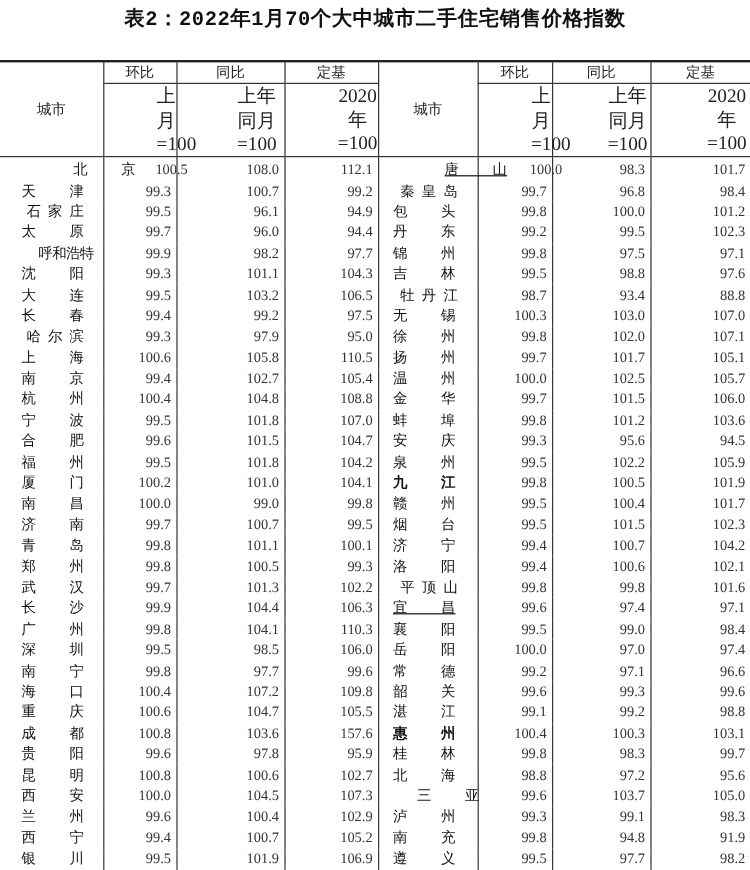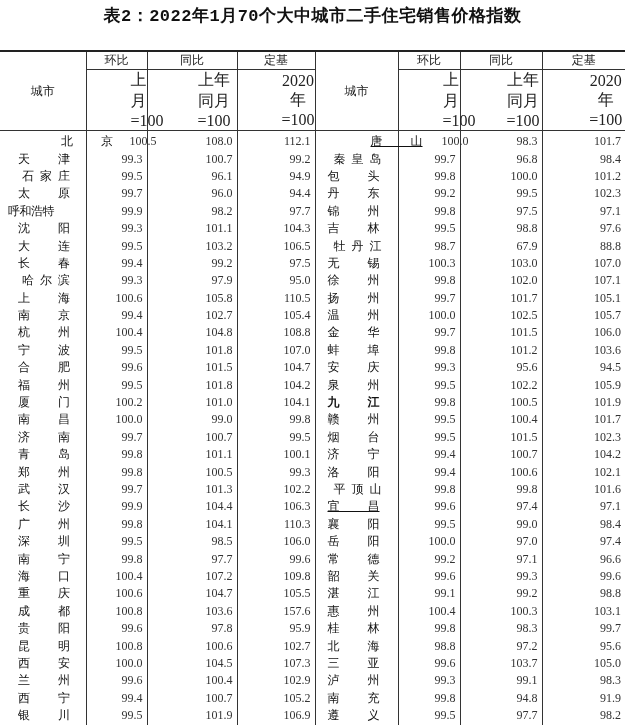--- a/index.html
+++ b/index.html
@@ -17,21 +17,21 @@
   th { font-weight:normal; font-size:12px; height:16px; padding:0; border:1px solid #333; text-align:center; font-family:"DejaVu Sans","Liberation Sans",sans-serif; color:#222; }
   th.sub { font-family:"Liberation Serif",serif; font-size:16px;padding-left:44px; }
   th.city-h { border-left:none; }
   th.last { border-right:none; }
   td { height:17.4px; padding:0 4px 0 0; font-size:12px; line-height:17px; text-align:right; border-left:1px solid #333; border-right:1px solid #333; color:#333; white-space:nowrap; }
   td.city { text-align:left; padding:0; font-family:"DejaVu Sans","Liberation Sans",sans-serif; font-size:12px; color:#111; border-left:none; }
   td.last { border-right:none; }
   tr.first td { padding-top:2px;padding-left:43px; }
   .cname { display:block; padding-left:18px; width:52px; text-align-last:justify; text-align:justify; }
   .cname.c3 { padding-left:22px; width:48px; }
-  .cname.c4 { padding-left:8px; width:56px; text-align-last:auto; letter-spacing:-0.5px;}
+  .cname.c4 { padding-left:32px; width:56px; text-align-last:auto; letter-spacing:-0.5px;}
   .cname.r { padding-left:12px; }
   .cname.r.c3 { padding-left:18px; }
 </style>
 </head>
 <body>
 
 <div class="title">表2：2022年1月70个大中城市二手住宅销售价格指数</div>
 
 <table class="tbl">
   <colgroup>
@@ -153,21 +153,21 @@
         <td class="city">
           <span class="cname">大连</span>
         </td>
         <td>99.5</td>
         <td>103.2</td>
         <td>106.5</td>
         <td class="city" style="border-left: 1px solid rgb(51, 51, 51);">
           <span class="cname c3 r">牡丹江</span>
         </td>
         <td>98.7</td>
-        <td>67.9</td>
+        <td>93.4</td>
         <td class="last">88.8</td>
       </tr>
       <tr>
         <td class="city">
           <span class="cname">长春</span>
         </td>
         <td>99.4</td>
         <td>99.2</td>
         <td>97.5</td>
         <td class="city" style="border-left: 1px solid rgb(51, 51, 51);">
@@ -443,21 +443,21 @@
         <td>99.2</td>
         <td class="last">98.8</td>
       </tr>
       <tr>
         <td class="city">
           <span class="cname">成都</span>
         </td>
         <td>100.8</td>
         <td>103.6</td>
         <td>157.6</td>
-        <td class="city" style="border-left: 1px solid rgb(51, 51, 51);">
+        <td class="city" style="border-left: 1px solid rgb(51, 51, 51); font-weight: bold;">
           <span class="cname r">惠州</span>
         </td>
         <td>100.4</td>
         <td>100.3</td>
         <td class="last">103.1</td>
       </tr>
       <tr>
         <td class="city">
           <span class="cname">贵阳</span>
         </td>
@@ -485,21 +485,21 @@
         <td>97.2</td>
         <td class="last">95.6</td>
       </tr>
       <tr>
         <td class="city">
           <span class="cname">西安</span>
         </td>
         <td>100.0</td>
         <td>104.5</td>
         <td>107.3</td>
-        <td class="city" style="border-left: 1px solid rgb(51, 51, 51);">
+        <td class="city" style="border-left: 1px solid rgb(51, 51, 51); padding-left: 20px;">
           <span class="cname r">三亚</span>
         </td>
         <td>99.6</td>
         <td>103.7</td>
         <td class="last">105.0</td>
       </tr>
       <tr>
         <td class="city">
           <span class="cname">兰州</span>
         </td>

